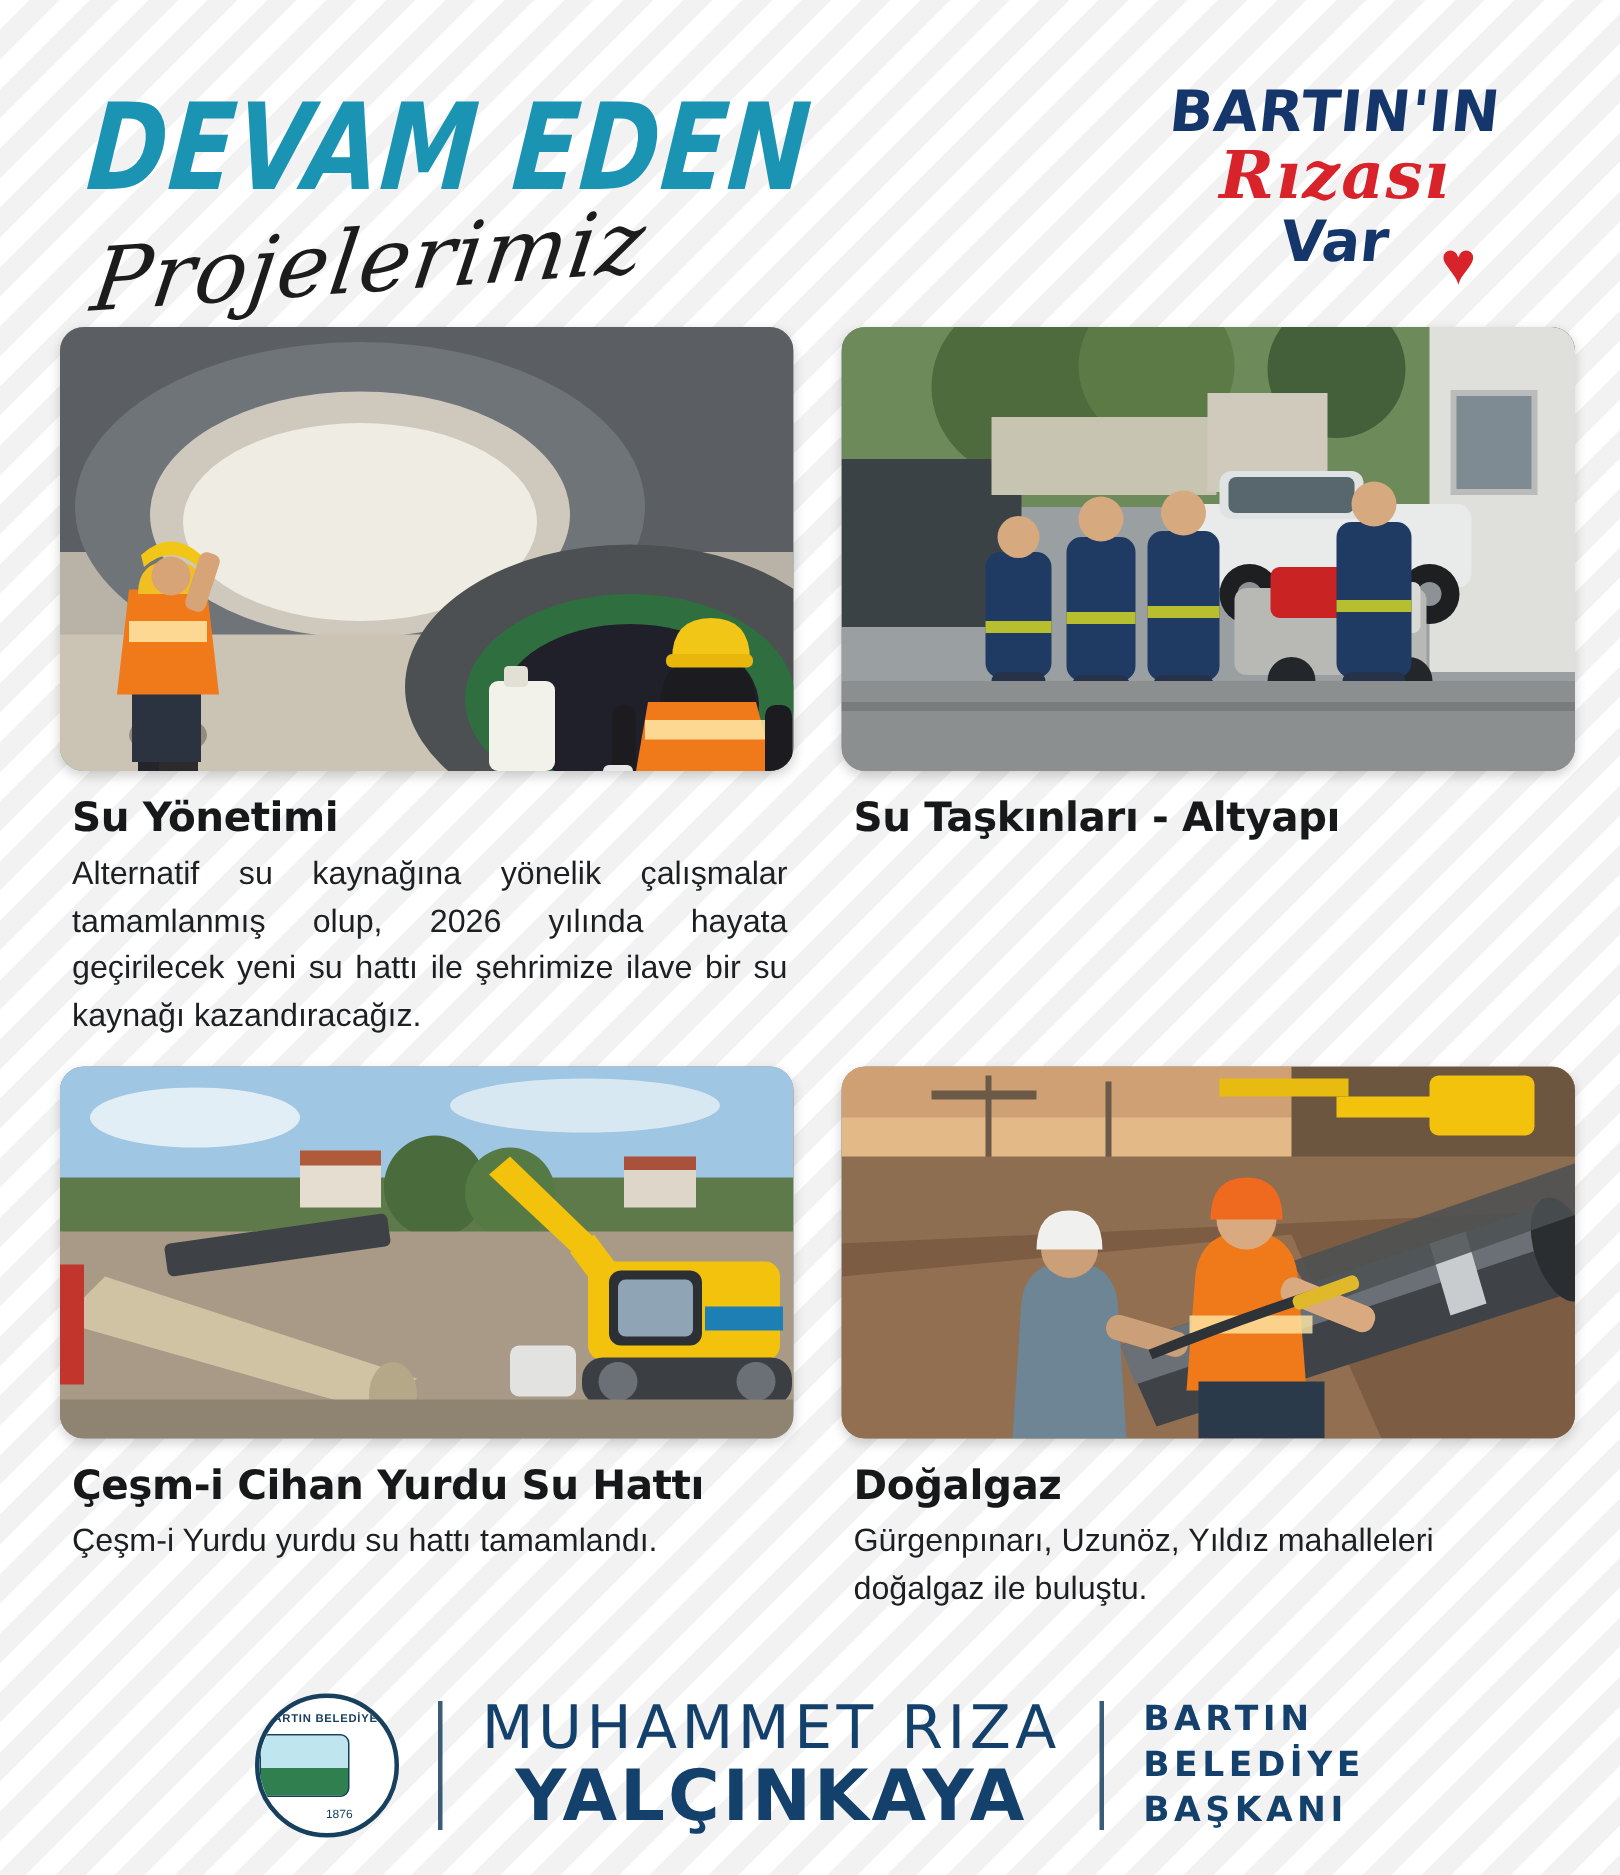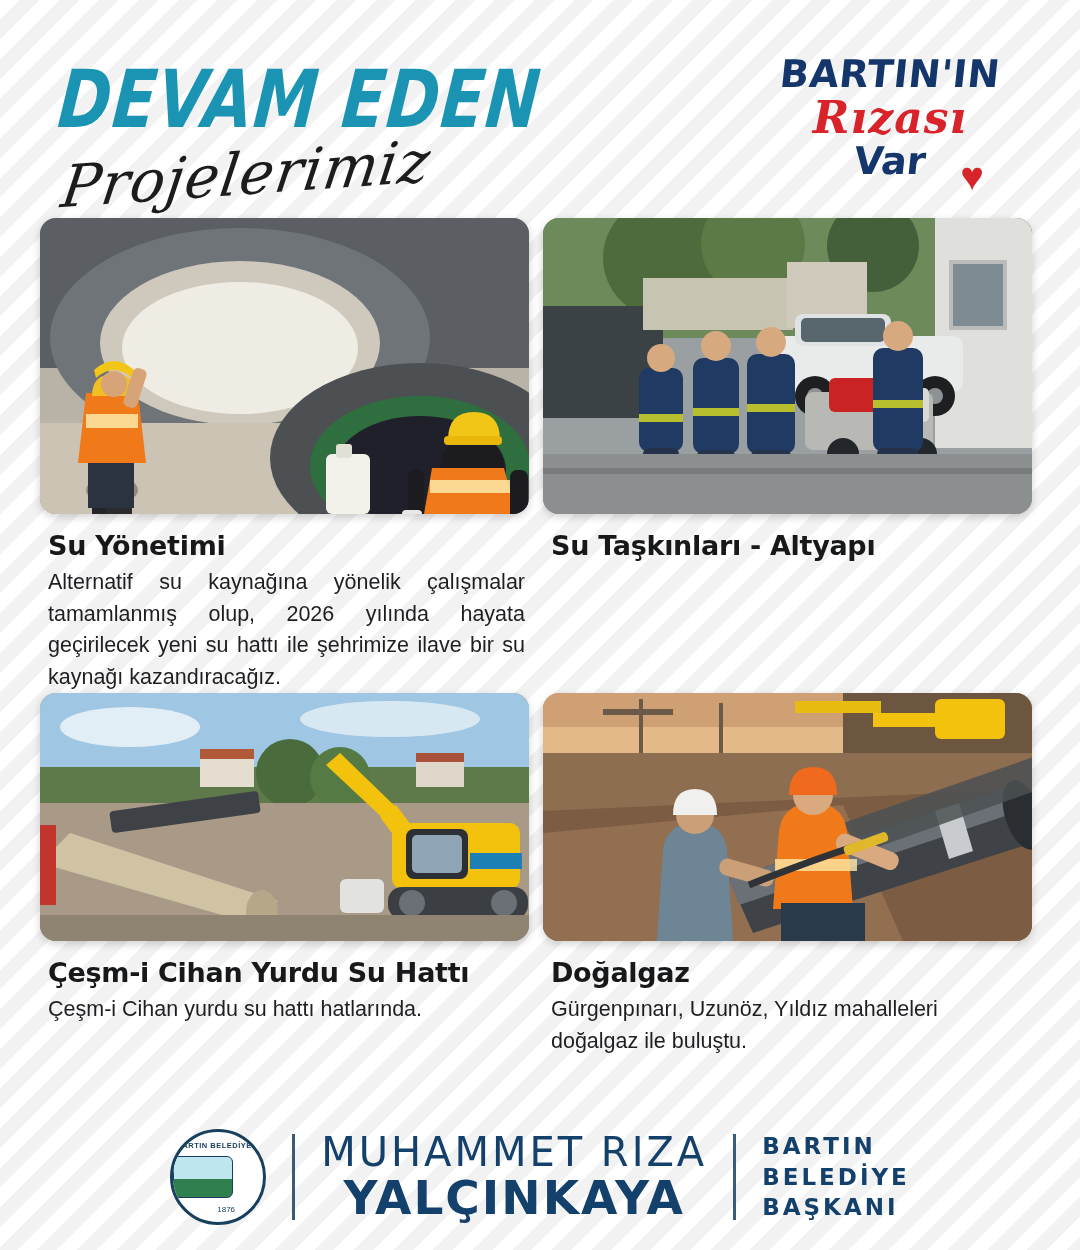--- a/index.html
+++ b/index.html
@@ -96,21 +96,21 @@
     font-size: 40px;
     line-height: 1;
   }
 
   
   .grid {
     position: absolute;
     top: 218px; left: 40px;
     width: 1000px;
   }
-  .row { display: flex; gap: 14px; }
+  .row { display: flex; gap: 32px; }
   .card { width: 489px; }
   .photo {
     width: 489px; height: 296px;
     border-radius: 16px;
     overflow: hidden;
     position: relative;
     box-shadow: 0 3px 8px rgba(0,0,0,0.18);
     background: #8a8f93;
   }
   .photo svg { display: block; width: 100%; height: 100%; }
@@ -124,21 +124,21 @@
   }
   .card-body {
     font-size: 21.5px;
     line-height: 1.47;
     color: #1d1f22;
     margin-left: 8px;
     margin-right: 4px;
     text-align: justify;
   }
   .card-body.nojust { text-align: left; }
-  .row2 { }
+  .row2 { margin-top: 18px; }
   .row2 .photo { height: 248px; }
 
   
   .footer {
     position: absolute;
     left: 0; right: 0; bottom: 18px;
     height: 110px;
     display: flex;
     align-items: center;
     justify-content: center;
@@ -365,21 +365,21 @@
               <rect x="430" y="160" width="52" height="16" fill="#1e7fb4"></rect>
               <rect x="348" y="194" width="140" height="32" rx="14" fill="#3b3f44"></rect>
               <circle cx="372" cy="210" r="13" fill="#6a7076"></circle>
               <circle cx="464" cy="210" r="13" fill="#6a7076"></circle>
               <rect x="300" y="186" width="44" height="34" rx="6" fill="#e2e2e0"></rect>
             </g>
             <rect x="0" y="222" width="489" height="26" fill="#8f8372"></rect>
           </svg>
         </div>
         <div class="card-title">Çeşm-i Cihan Yurdu Su Hattı</div>
-        <div class="card-body nojust">Çeşm-i Cihan yurdu su hattı hatlarında.</div>
+        <div class="card-body nojust">Çeşm-i Yurdu yurdu su hattı tamamlandı.</div>
       </div>
 
       <div class="card">
         <div class="photo">
           <svg viewBox="0 0 489 248" preserveAspectRatio="xMidYMid slice" aria-hidden="true">
             <rect width="489" height="248" fill="#a8886a"></rect>
             <rect width="489" height="70" fill="#e4b988"></rect>
             <rect y="0" width="489" height="34" fill="#cfa074"></rect>
             <rect x="96" y="6" width="4" height="64" fill="#6b5a48"></rect>
             <rect x="176" y="10" width="4" height="60" fill="#6b5a48"></rect>

